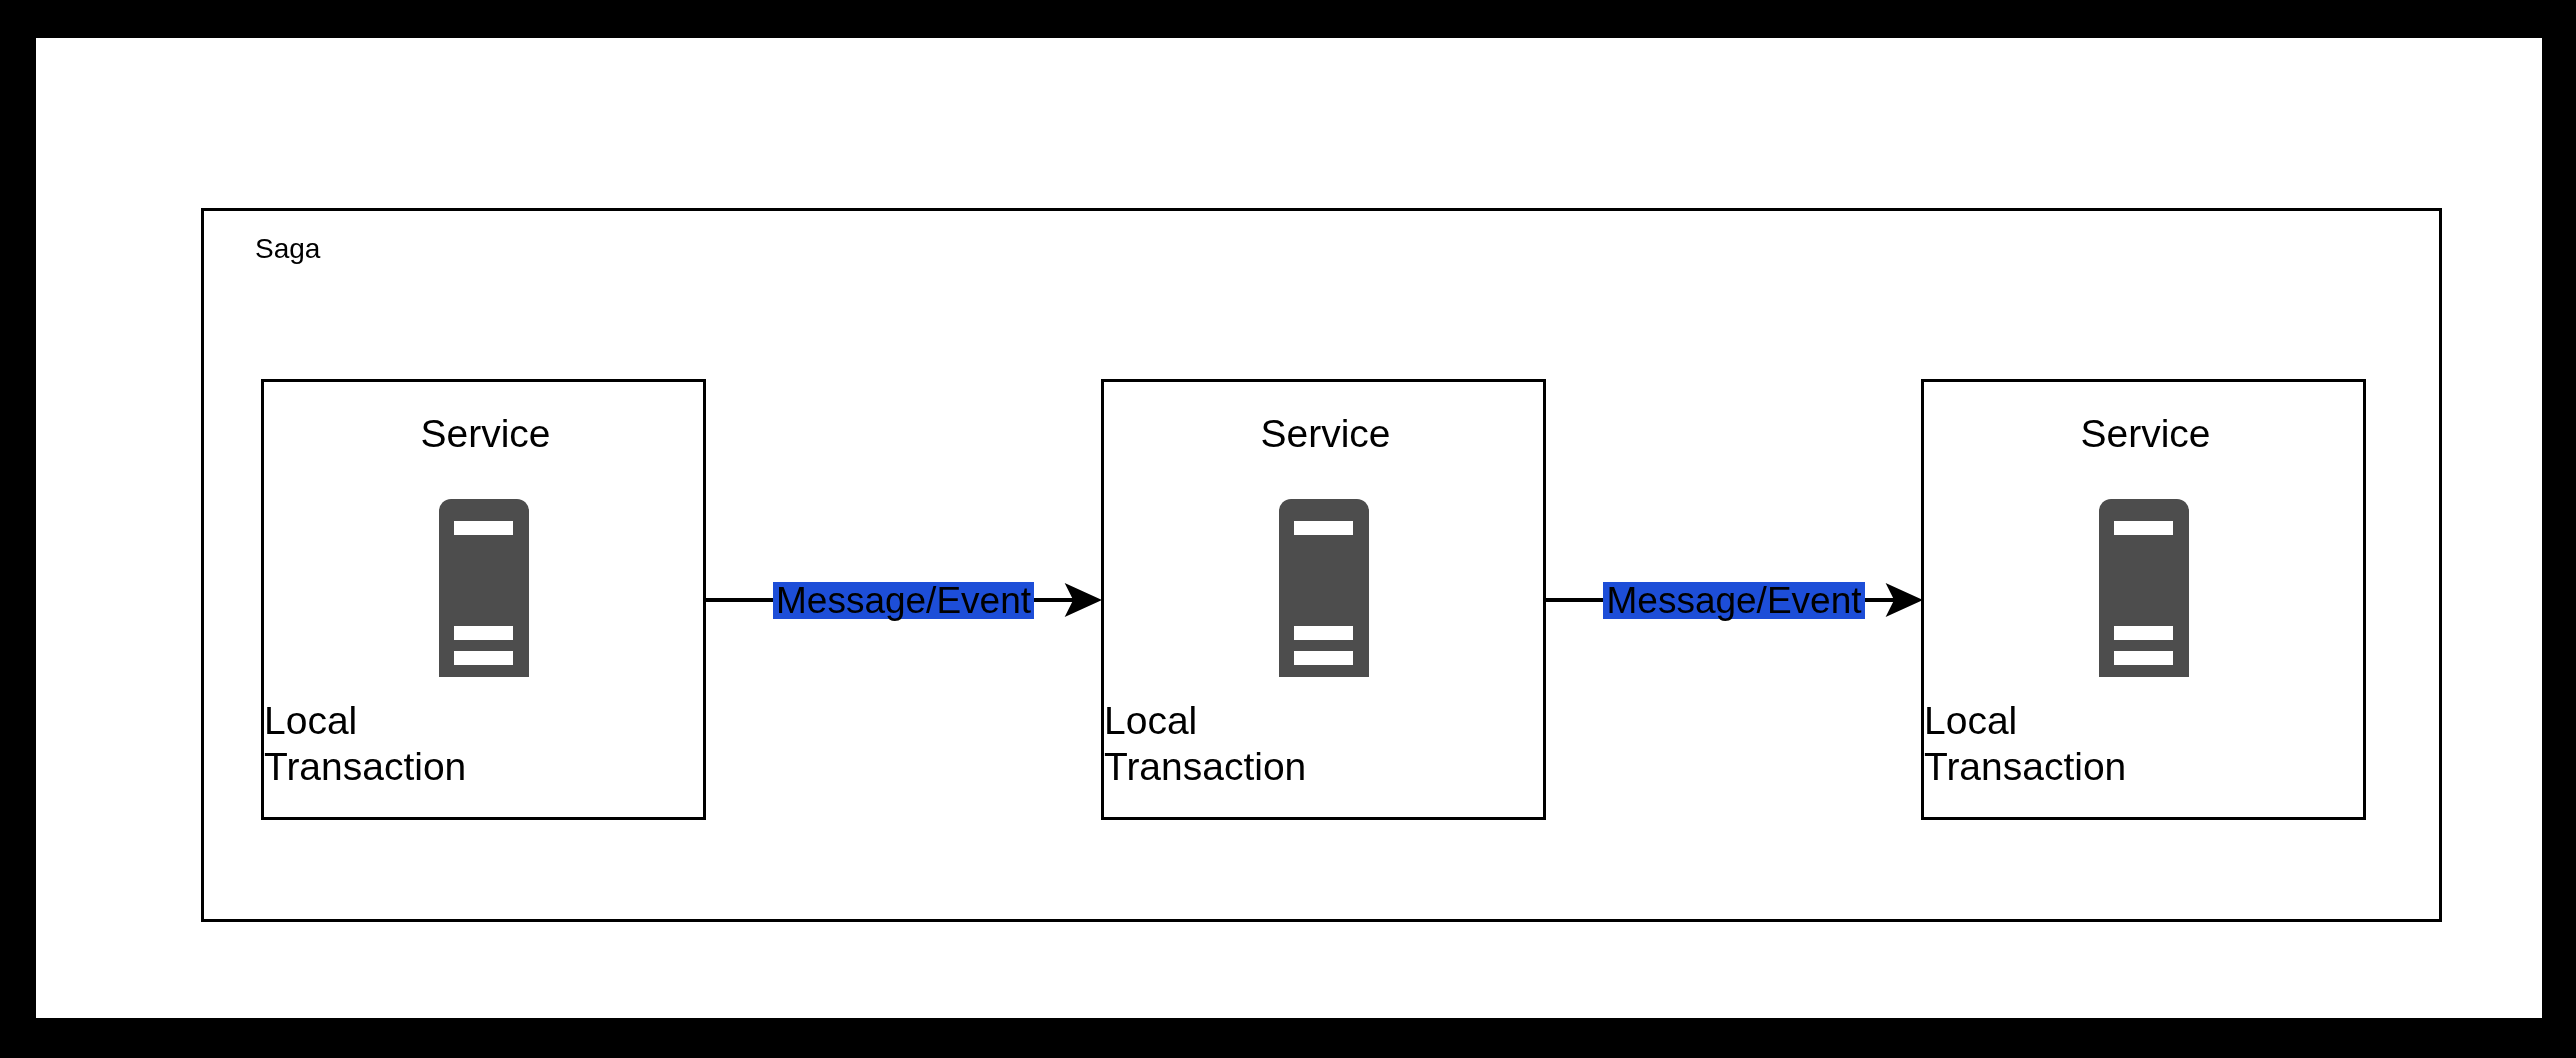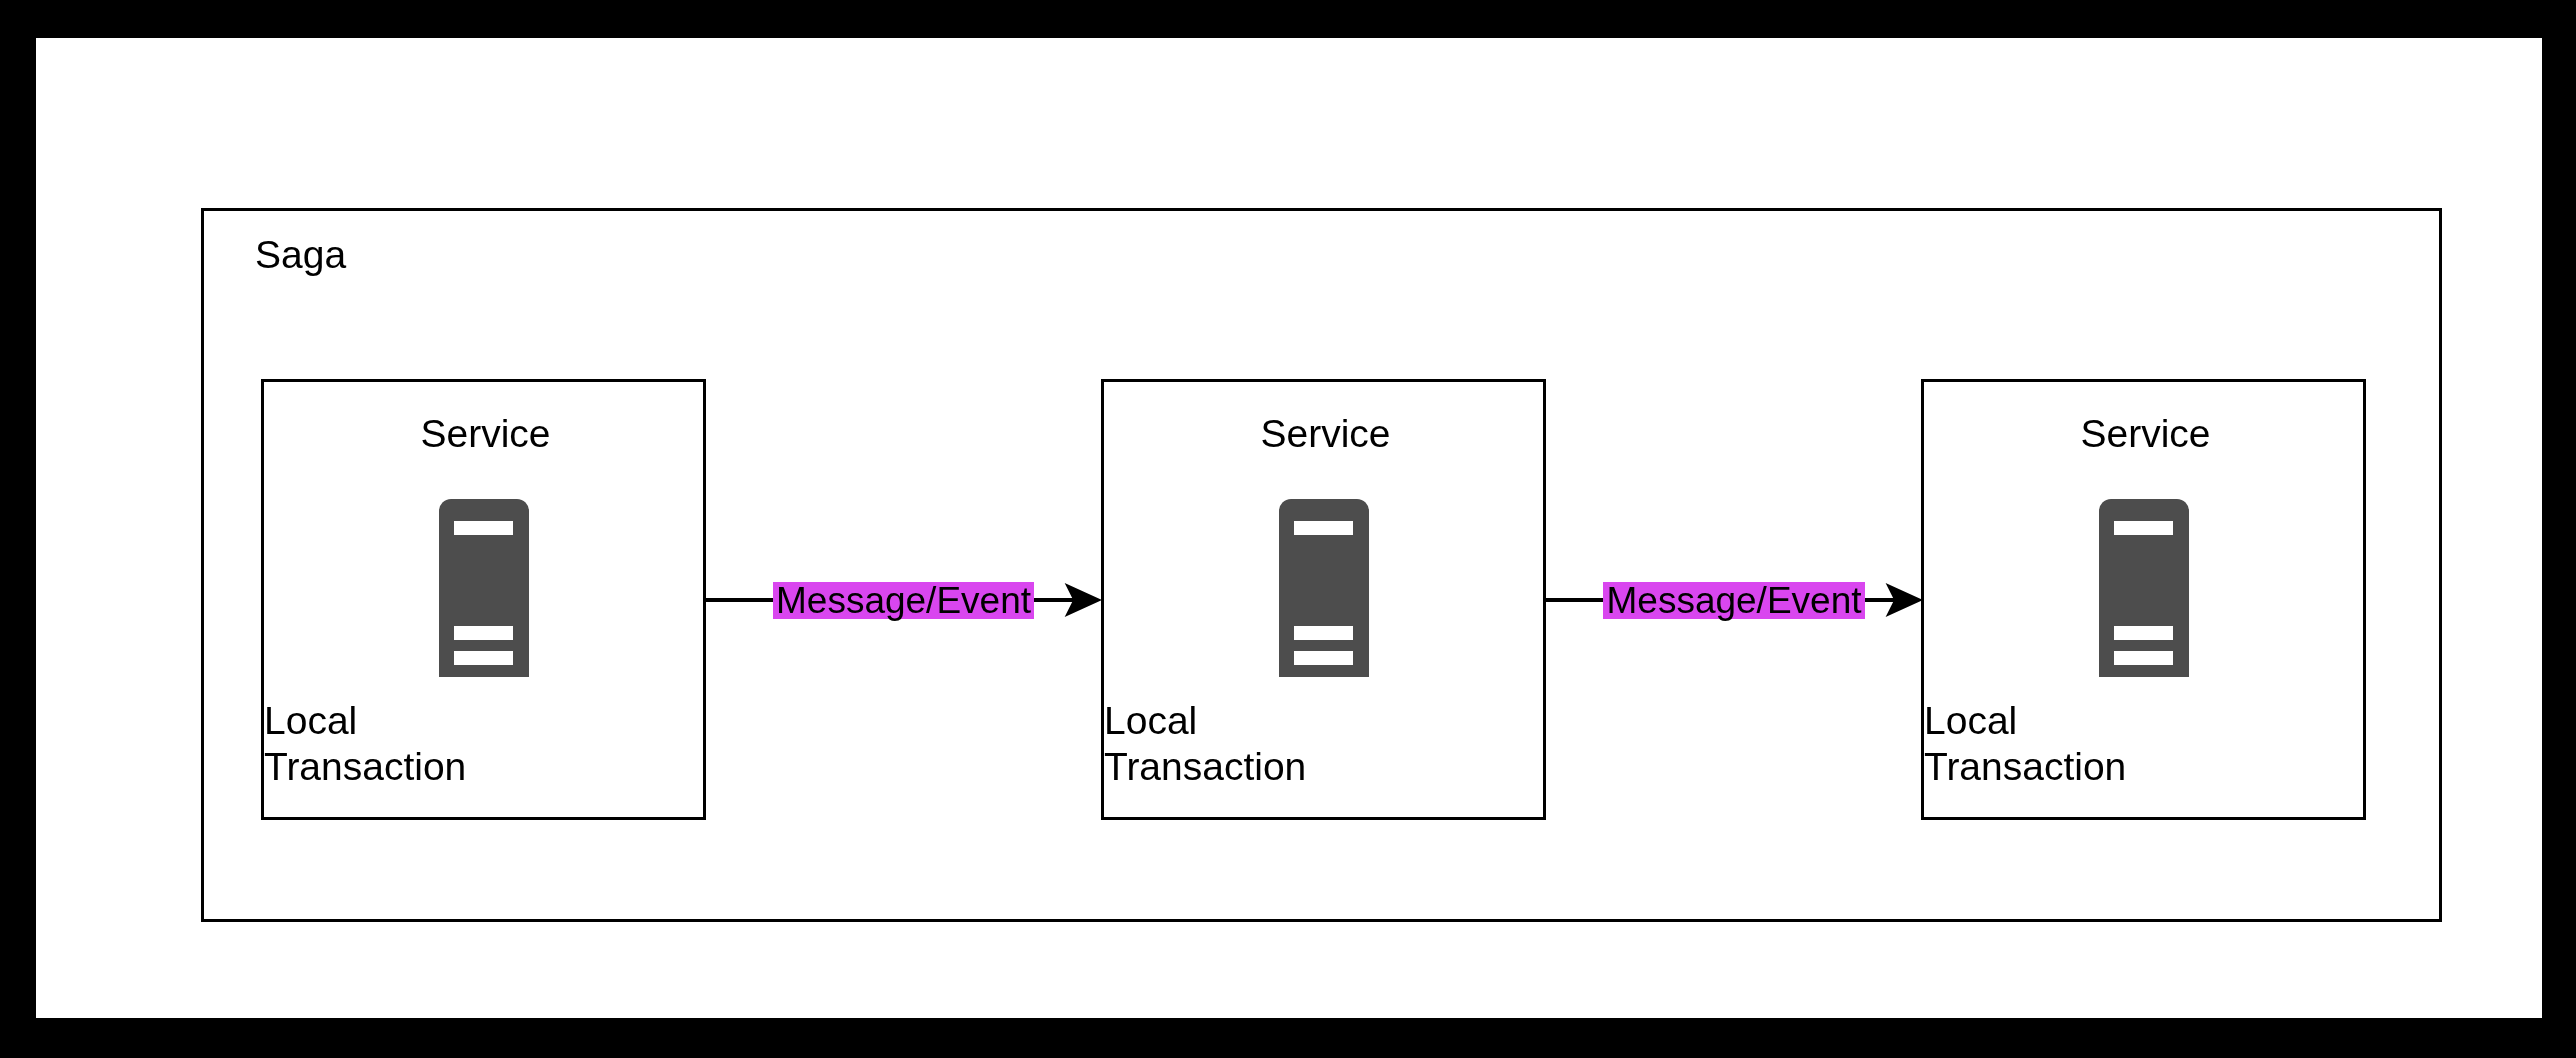--- a/index.html
+++ b/index.html
@@ -34,21 +34,21 @@
     width: 2241px;
     height: 714px;
     border: 3.4px solid #000000;
     box-sizing: border-box;
     background: #ffffff;
   }
   .saga-label {
     position: absolute;
     left: 219px;
     top: 197px;
-    font-size: 39px;
+    font-size: 28px;
     color: #000000;
     line-height: 1;
     white-space: nowrap;
   }
   
   .service-box {
     position: absolute;
     top: 341px;
     width: 445px;
     height: 441px;
@@ -117,21 +117,21 @@
     left: 0;
     right: 0;
     top: 0;
     height: 44px;
     display: flex;
     align-items: center;
     justify-content: center;
     pointer-events: none;
   }
   .conn-label span {
-    background: #d946ef;
+    background: #1d4ed8;
     padding: 0 3.4px;
     font-size: 37px;
     color: #000000;
     line-height: 1;
     white-space: nowrap;
   }
 </style>
 </head>
 <body>
 

